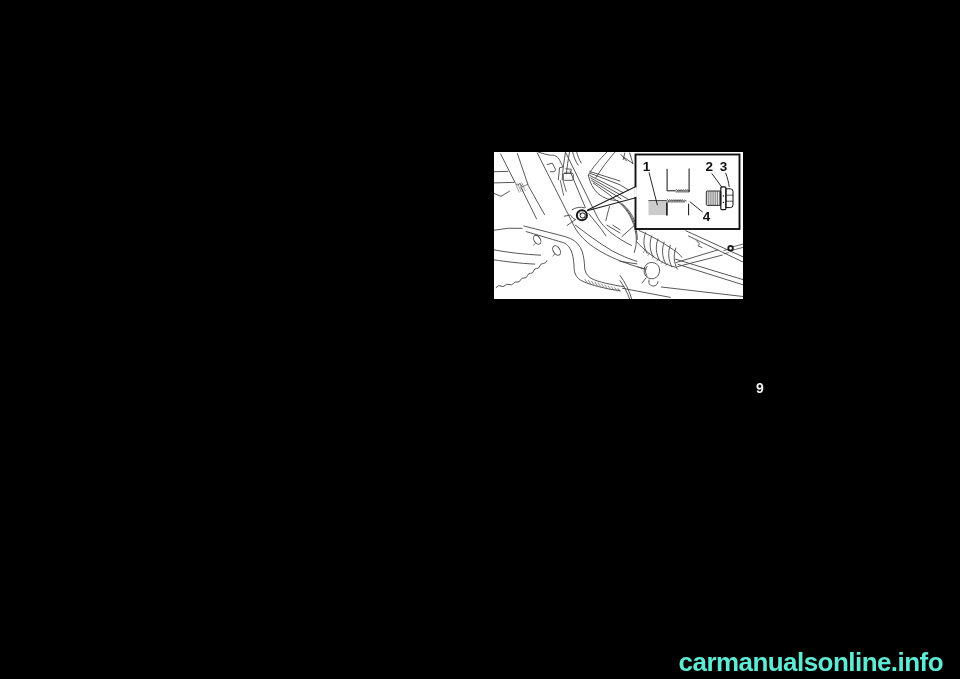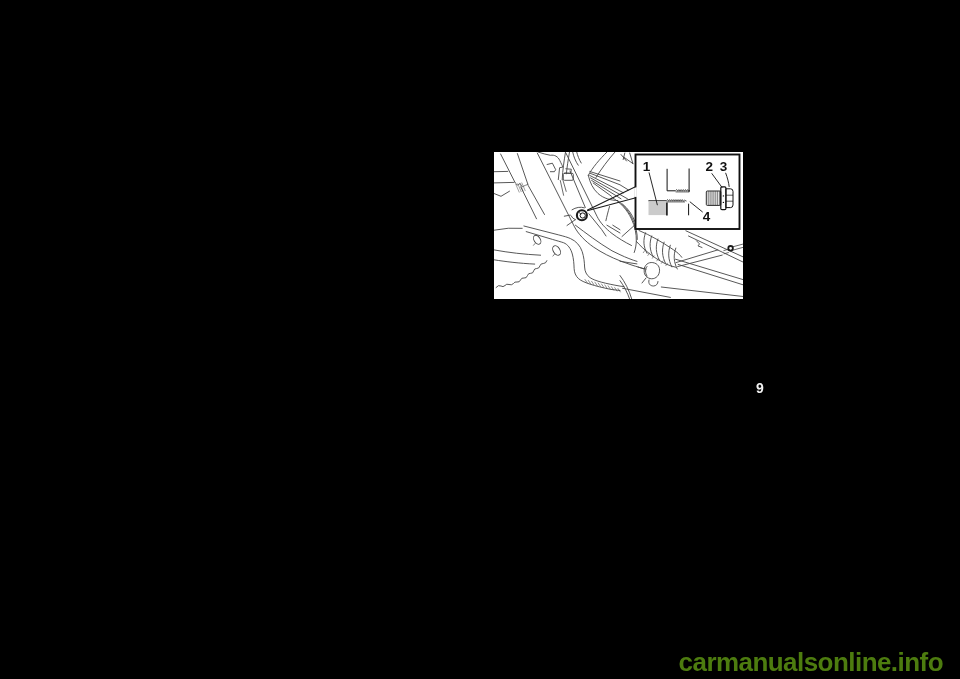--- a/index.html
+++ b/index.html
@@ -1,19 +1,19 @@
 <!DOCTYPE html>
 <html><head>
 <meta charset="utf-8">
 <style>
   html,body{margin:0;padding:0;background:#000;}
   body{width:960px;height:679px;position:relative;overflow:hidden;font-family:"Liberation Sans",sans-serif;}
   #fig{position:absolute;left:494px;top:152px;width:249px;height:147px;background:#fff;}
   #pagenum{position:absolute;left:752px;top:383px;width:16px;text-align:center;color:#f2f2f2;font-size:14px;font-weight:bold;line-height:0.82;}
-  #footer{position:absolute;right:17px;top:649px;color:#4d7c0f;font-size:26px;font-weight:bold;line-height:1;letter-spacing:-0.55px;}
+  #footer{position:absolute;right:17px;top:649px;color:#5eead4;font-size:26px;font-weight:bold;line-height:1;letter-spacing:-0.55px;}
 </style>
 </head>
 <body>
 
 <div id="fig">
 <svg width="249" height="147" viewBox="0 0 249 147" xmlns="http://www.w3.org/2000/svg" fill="none">
 <g stroke="#454545" stroke-width="0.9" stroke-linecap="round" stroke-linejoin="round" fill="none">
 
   <path d="M6.6,2 L21,30.4"></path>
 

